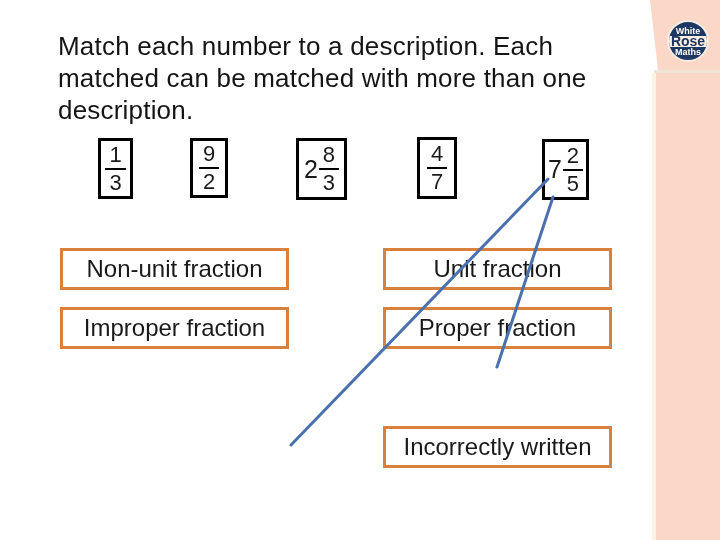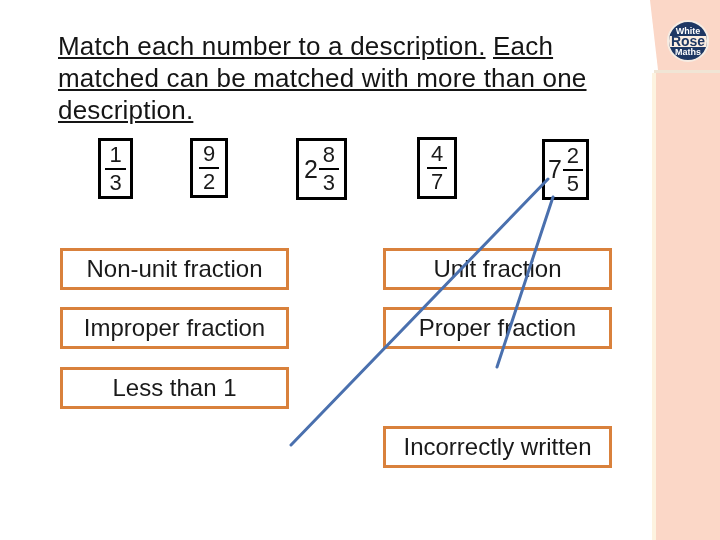--- a/index.html
+++ b/index.html
@@ -18,21 +18,21 @@
   .title {
     position: absolute;
     left: 58px;
     top: 30px;
     width: 600px;
     font-size: 26px;
     line-height: 32px;
     color: #151515;
     letter-spacing: 0.2px;
   }
-  .title span { display: inline; text-decoration: underline; }
+  .title span { display: inline; }
 
   
   .card {
     position: absolute;
     background: #fff;
     border: 3px solid #000;
     display: flex;
     align-items: center;
     justify-content: center;
     color: #1a1a1a;
@@ -163,23 +163,20 @@
       <span class="den">5</span>
     </span>
   </div>
 
   <div class="desc-box" style="left:60px; top:248px">
     <span>Non-unit fraction</span>
   </div>
   <div class="desc-box" style="left:60px; top:307px">
     <span>Improper fraction</span>
   </div>
-  <div class="desc-box" style="left:60px; top:367px">
-    <span>Less than 1</span>
-  </div>
 
   <div class="desc-box" style="left:383px; top:307px">
     <span>Proper fraction</span>
   </div>
   <div class="desc-box" style="left:383px; top:248px">
     <span>Unit fraction</span>
   </div>
   <div class="desc-box" style="left:383px; top:426px">
     <span>Incorrectly written</span>
   </div>

